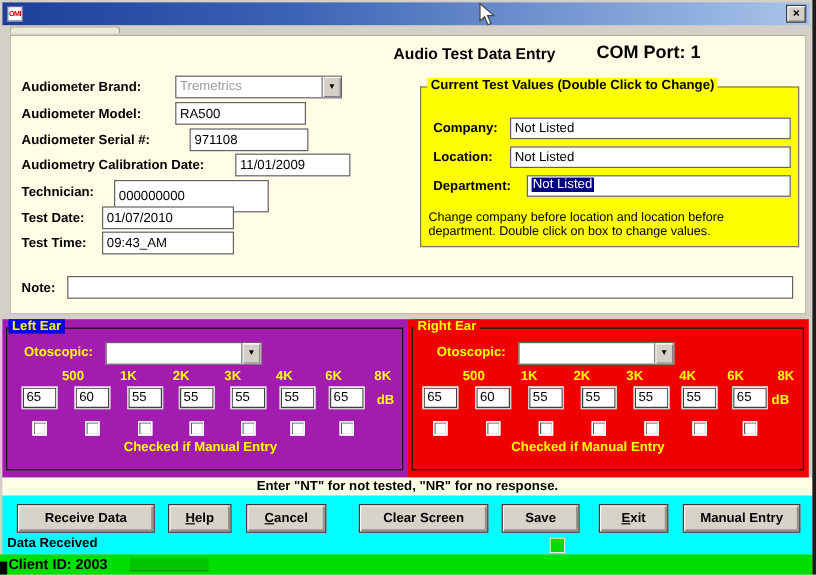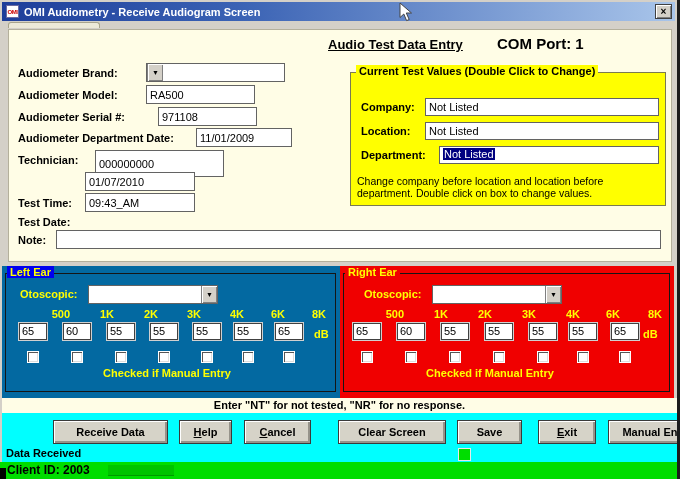--- a/index.html
+++ b/index.html
@@ -16,21 +16,21 @@
   .close-btn { position:absolute; right:3px; top:2px; width:17px; height:15px; background:#d4d0c8;
     border:1px solid #404040; box-shadow:inset 1px 1px 0 #fff, inset -1px -1px 0 #808080;
     font-weight:bold; font-size:10px; line-height:13px; text-align:center; color:#000; cursor:default; }
 
   .tab-remnant { position:absolute; left:8px; top:22px; width:92px; height:6px; background:#ece9d8;
     border:1px solid #a8a48c; border-bottom:none; border-radius:3px 3px 0 0; }
 
   
   .main-panel { position:absolute; left:8px; top:29px; width:664px; height:233px;
     background:#fffde6; border:1px solid #b4b09c; }
-  .h-title { position:absolute; font-weight:bold; font-size:13px; color:#000;text-decoration:underline; }
+  .h-title { position:absolute; font-weight:bold; font-size:13px; color:#000; }
   .h-com { position:absolute; font-weight:bold; font-size:15px; color:#000; }
 
   .lbl { position:absolute; font-weight:bold; font-size:11px; color:#000; white-space:nowrap; }
   .tb { position:absolute; background:#fff; border:1px solid #636363; font:11px "Liberation Sans","DejaVu Sans",sans-serif;
     color:#000; padding:1px 3px; }
   input.tb { outline:none; }
   .combo { position:absolute; background:#fff; border:1px solid #636363; display:flex; }
   .combo .cv { flex:1; font-size:11px; padding:2px 3px; white-space:nowrap; overflow:hidden; }
   .combo .cv.dis { color:#9c9c9c; }
   .combo .cb { width:16px; background:#d4d0c8; border-left:1px solid #808080;
@@ -40,85 +40,85 @@
   
   .group-yellow { position:absolute; left:350px; top:72px; width:316px; height:134px;
     background:#ffff00; border:1px solid #7a7a52; }
   .legend { position:absolute; top:-8px; left:5px; background:#ffff00; padding:0 3px;
     font-weight:bold; font-size:11px; color:#000; white-space:nowrap; }
   .hint { position:absolute; left:6px; top:102px; width:300px; font-size:10.5px; color:#000; line-height:12px; }
   .sel { background:#000080; color:#fff; padding:0 1px; }
 
   
   .ear { position:absolute; top:266px; height:132px; }
-  .ear-blue { left:2px; width:338px; background:#0369a1; }
+  .ear-blue { left:2px; width:338px; background:#a21caf; }
   .ear-red  { left:340px; width:334px; background:#f00000; }
   .ear-border { position:absolute; left:3px; top:7px; right:4px; bottom:6px; border:1px solid #151515; }
   .ear-legend { position:absolute; top:0px; left:5px; padding:0 3px; font-weight:bold; font-size:11px; color:#ffff00; white-space:nowrap; }
   .ear-blue .ear-legend { background:#0000ee; }
   .ear-red  .ear-legend { background:#f00000; }
   .ylbl { position:absolute; font-weight:bold; font-size:11px; color:#ffff00; white-space:nowrap; }
   .freq-lbl { position:absolute; width:30px; text-align:right; font-weight:bold; font-size:11px; color:#ffff00;margin-left:22px; }
   .val-box { position:absolute; width:30px; height:19px; background:#fff; border:1px solid #d0d0d0;
     box-shadow:0 0 0 1px #404040 inset; font:11px "Liberation Sans",sans-serif; padding:2px 3px; }
   .chk { position:absolute; width:12px; height:12px; background:#fff;
     border:1px solid #fff; box-shadow:inset 1px 1px 0 #555, inset -1px -1px 0 #ddd; }
 
   
   .instruction { position:absolute; left:2px; top:398px; width:675px; height:15px; background:#fffde6;
     font-weight:bold; font-size:11px; text-align:center; line-height:15px; color:#000; }
   .cyan { position:absolute; left:2px; top:413px; width:675px; height:49px; background:#00ffff; }
   .btn { position:absolute; top:7px; height:24px; background:#d6d3c8; color:#000;
     border:1px solid #3a3a3a; box-shadow:inset 1px 1px 0 #ffffff, inset -2px -2px 0 #96938a;
-    font:bold 11px "Liberation Sans","DejaVu Sans",sans-serif; text-align:center; cursor:default;margin-left:39px; }
+    font:bold 11px "Liberation Sans","DejaVu Sans",sans-serif; text-align:center; cursor:default; }
   .accel { text-decoration:underline; }
   .status-lbl { position:absolute; left:4px; top:34px; font-weight:bold; font-size:11px; color:#000; }
   .indicator { position:absolute; left:456px; top:35px; width:13px; height:13px; background:#00dd00; border:1px solid #e8e8e8; }
   .statusbar { position:absolute; left:0; top:462px; width:677px; height:17px; background:#00dd00; }
   .client-id { position:absolute; left:7px; top:1px; font-weight:bold; font-size:12px; color:#000; }
   .redaction { position:absolute; left:108px; top:3px; width:66px; height:11px; background:#00c400; border-bottom:1px solid #009a00; }
   .edge-right { position:absolute; right:0; top:0; width:3px; height:479px; background:#1c1c1c; }
   .edge-bl { position:absolute; left:0; top:468px; width:6px; height:11px; background:#000; }
   .cursor { position:absolute; left:399px; top:2px; }
 </style>
 </head>
 <body>
 
 <div class="window">
 
   <div class="titlebar">
     <div class="app-icon">OMI</div>
-    <div class="title-text">OMI Audiometry - Receive Audiogram Screen</div>
     <div class="close-btn"><span>×</span></div>
   </div>
   <div class="tab-remnant"></div>
 
   <div class="main-panel"></div>
 
   <div class="h-title" style="left:328px; top:37px;">Audio Test Data Entry</div>
   <div class="h-com" style="left:497px; top:35px;">COM Port: 1</div>
 
   <div class="lbl" style="left:18px; top:67px;">Audiometer Brand:</div>
   <div class="combo" style="left:146px; top:63px; width:139px; height:19px;">
+    <span class="cv dis">Tremetrics</span>
     <span class="cb">▼</span>
   </div>
 
   <div class="lbl" style="left:18px; top:89px;">Audiometer Model:</div>
   <input class="tb" style="left: 146px; top: 85px; width: 109px; height: 19px;" value="RA500">
 
   <div class="lbl" style="left:18px; top:111px;">Audiometer Serial #:</div>
   <input class="tb" style="left: 158px; top: 107px; width: 99px; height: 19px;" value="971108">
 
-  <div class="lbl" style="left:18px; top:132px;">Audiometer Department Date:</div>
+  <div class="lbl" style="left:18px; top:132px;">Audiometry Calibration Date:</div>
   <input class="tb" style="left: 196px; top: 128px; width: 96px; height: 19px;" value="11/01/2009">
 
   <div class="lbl" style="left:18px; top:154px;">Technician:</div>
   <input class="tb" style="left: 95px; top: 150px; width: 129px; height: 27px;" value="000000000">
 
-  <div class="lbl" style="left:18px; top:176px;margin-top:40px;">Test Date:</div>
+  <div class="lbl" style="left:18px; top:176px;">Test Date:</div>
   <input class="tb" style="left: 85px; top: 172px; width: 110px; height: 19px;" value="01/07/2010">
 
   <div class="lbl" style="left:18px; top:197px;">Test Time:</div>
   <input class="tb" style="left: 85px; top: 193px; width: 110px; height: 19px;" value="09:43_AM">
 
   <div class="lbl" style="left:18px; top:234px;">Note:</div>
   <input class="tb" style="left: 56px; top: 230px; width: 605px; height: 19px;" value="">
 
   <div class="group-yellow">
     <span class="legend">Current Test Values (Double Click to Change)</span>

